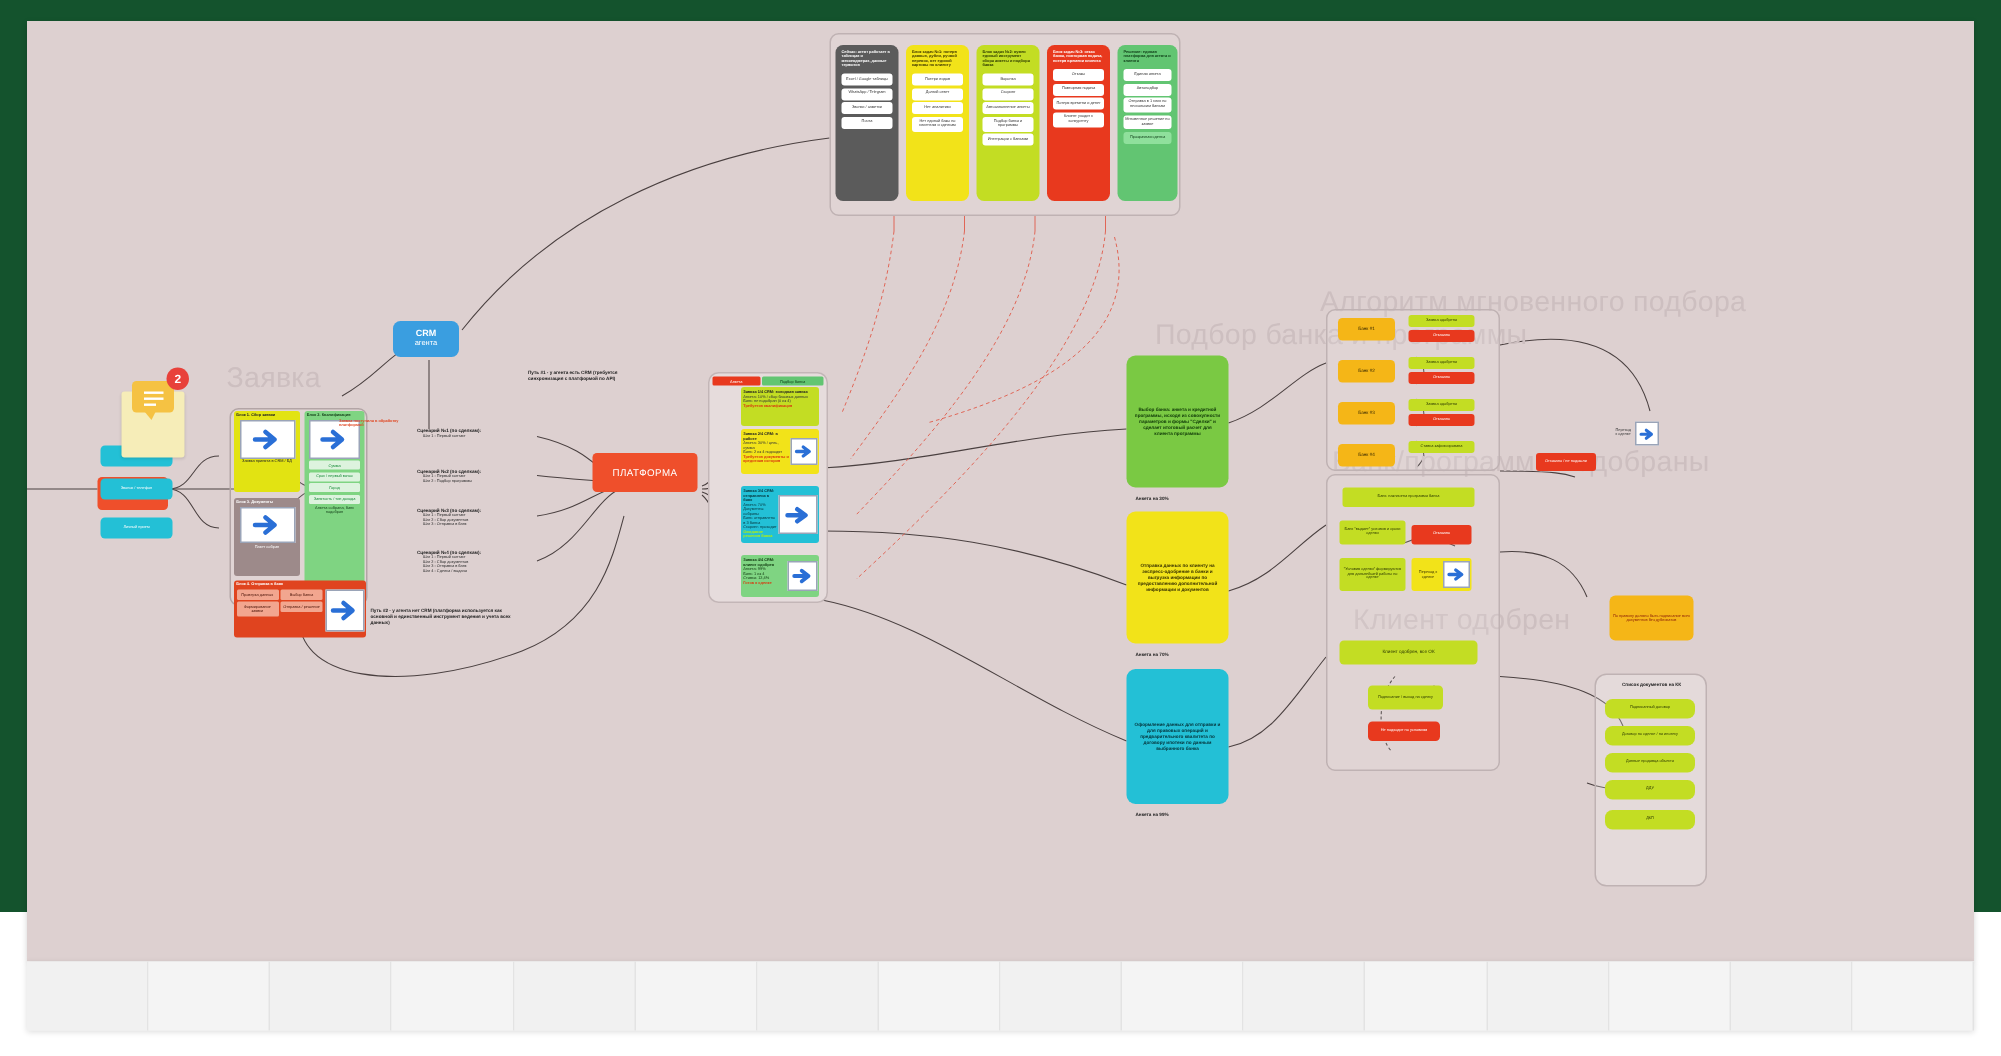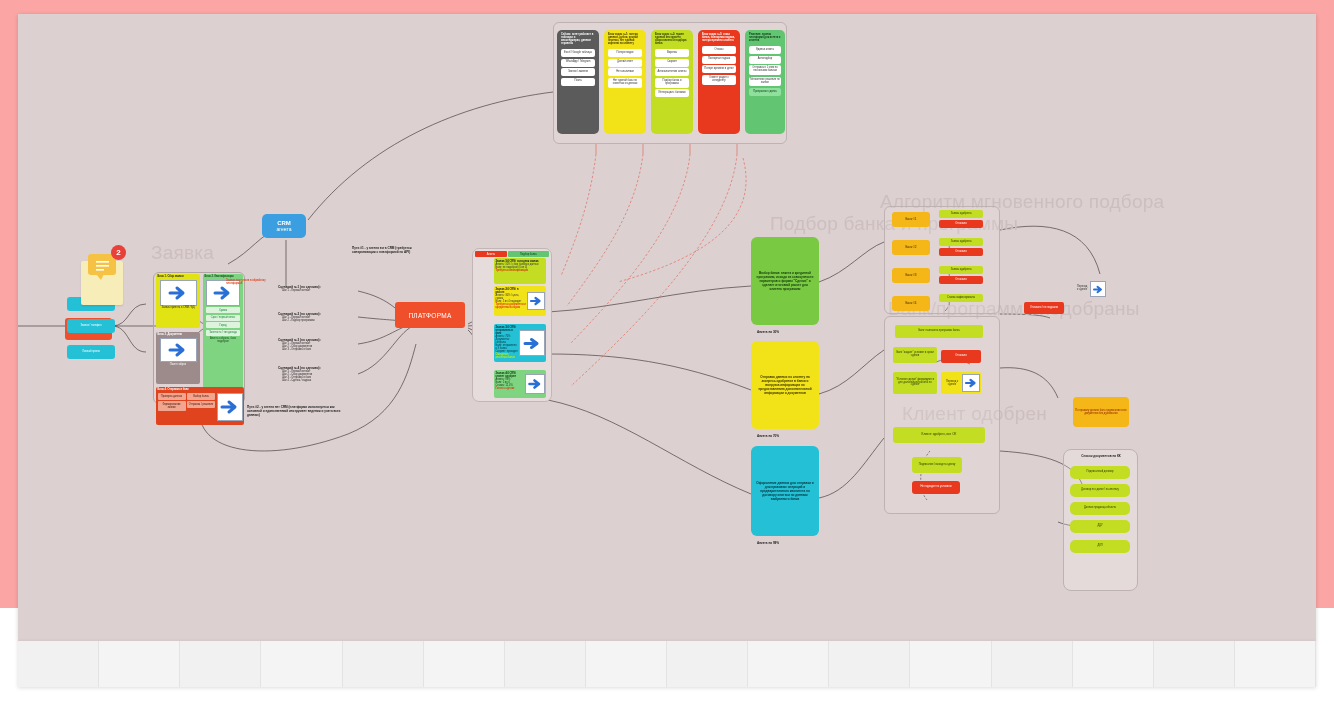--- a/index.html
+++ b/index.html
@@ -2,21 +2,21 @@
 <html><head>
 <meta charset="utf-8">
 <style>
   * { box-sizing: border-box; margin: 0; padding: 0; }
   html, body {
     width: 1334px; height: 704px;
     background: #ffffff;
     font-family: "Liberation Sans", sans-serif;
     overflow: hidden;
   }
-  #root { position: relative; width: 1334px; height: 608px; background: #fca5a5; }
+  #root { position: relative; width: 1334px; height: 608px; background: #14532d; }
 
   
   #canvas {
     position: absolute; left: 18px; top: 14px;
     width: 1298px; height: 627px;
     background: #ddd0d0;
     box-shadow: 0 1px 4px rgba(0,0,0,.18);
     overflow: hidden;
   }
   #pagestrip {

